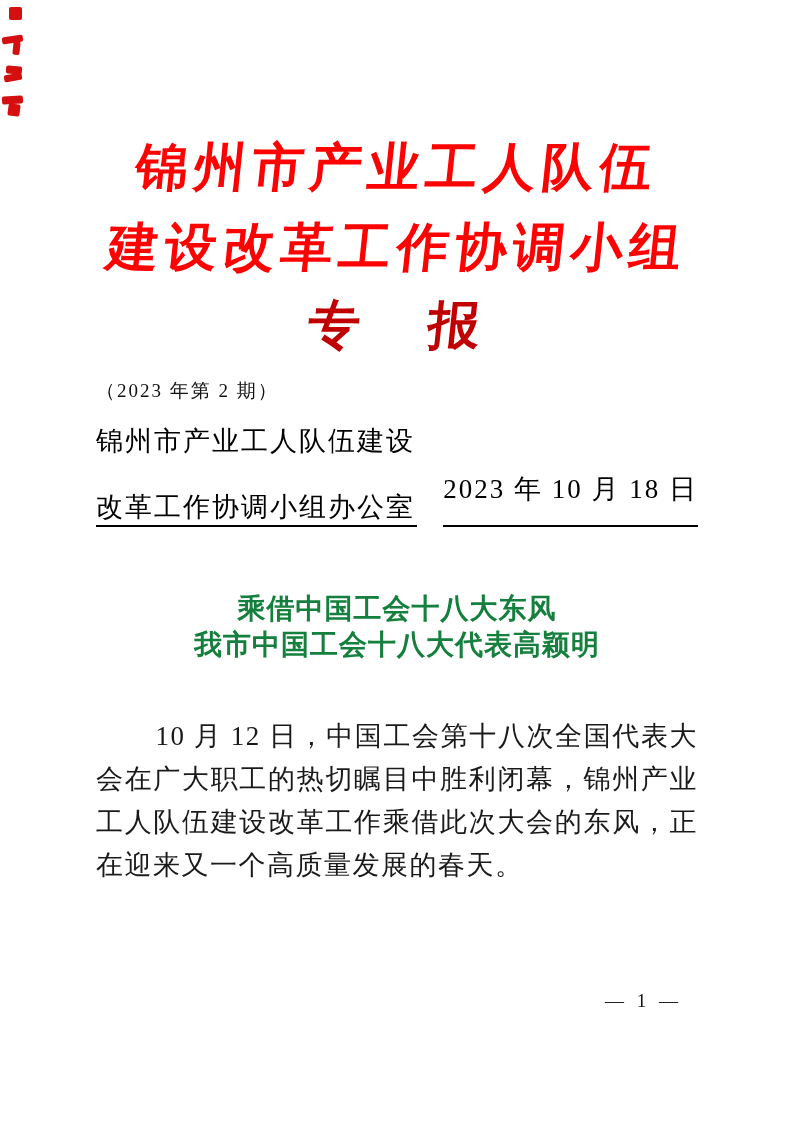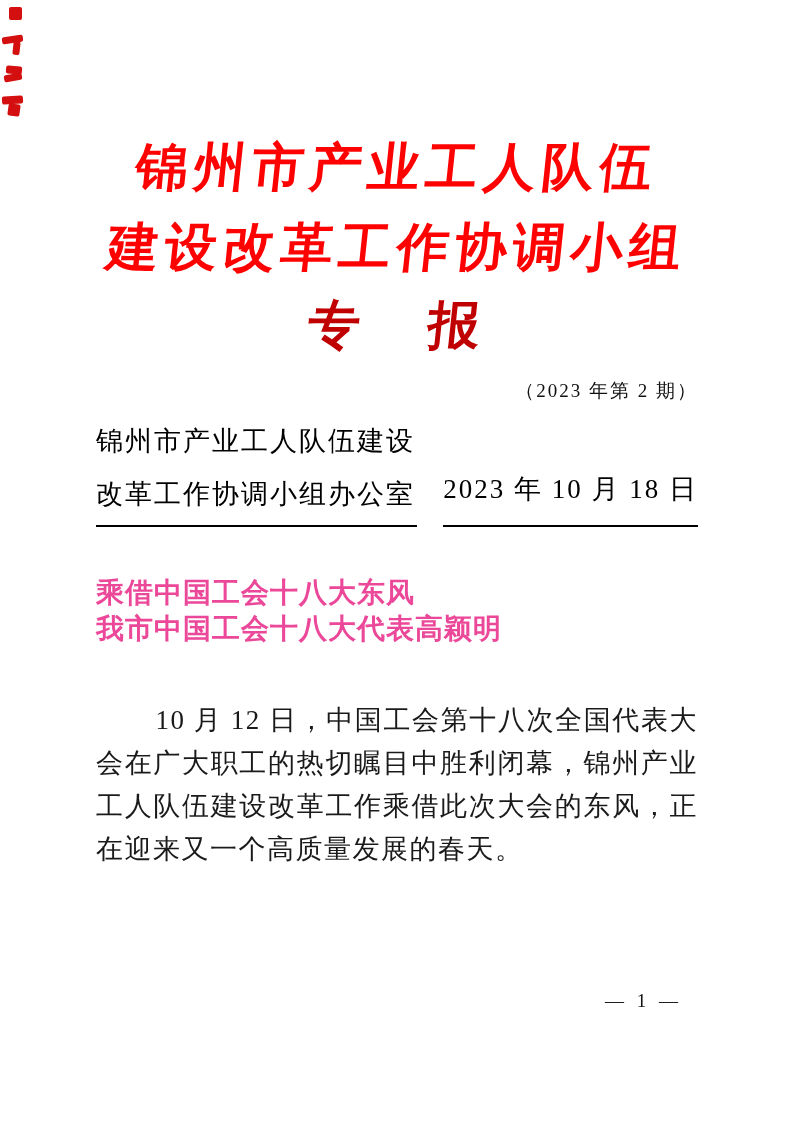--- a/index.html
+++ b/index.html
@@ -41,57 +41,58 @@
     transform: skewX(-6deg);
     white-space: nowrap;
   }
   .mast-zhuanbao {
     color: #c00000;
     line-height: 76px;
   }
   .mast-zhuanbao .zb-gap { display: inline-block; width: 62px; }
 
   .issue-line {
-    text-align: right;
+    text-align: left;
     font-size: 19px;
     letter-spacing: 2px;
     margin-top: 14px;
     color: #111;
   }
 
   
   .sender-block { margin-top: 22px; font-size: 27px; letter-spacing: 2px; }
   .sender-line1 { line-height: 30px; padding-bottom: 18px; }
   .sender-row {
     display: flex;
     align-items: flex-end;
     line-height: 30px;
   }
   .sender-org {
     flex: 1 1 auto;
     border-bottom: 2px solid #000;
-    padding-bottom: 16px;
+    padding-bottom: 3px;
     margin-right: 26px;
     white-space: nowrap;
   }
   .sender-date {
     flex: 0 0 auto;
     border-bottom: 2px solid #000;
     padding-bottom: 21px;
     white-space: nowrap;
   }
 
   
   .article-title {
-    margin-top: 48px;
+    margin-top: 64px;
+    text-align: center;
     font-size: 28px;
     font-weight: 700;
     line-height: 36px;
     letter-spacing: 1px;
-    color: #ec4899;
+    color: #15803d;
   }
 
   
   .body-text {
     margin-top: 52px;
     font-size: 27px;
     line-height: 43px;
     letter-spacing: 1.5px;
     text-align: justify;
     color: #1a1a1a;

